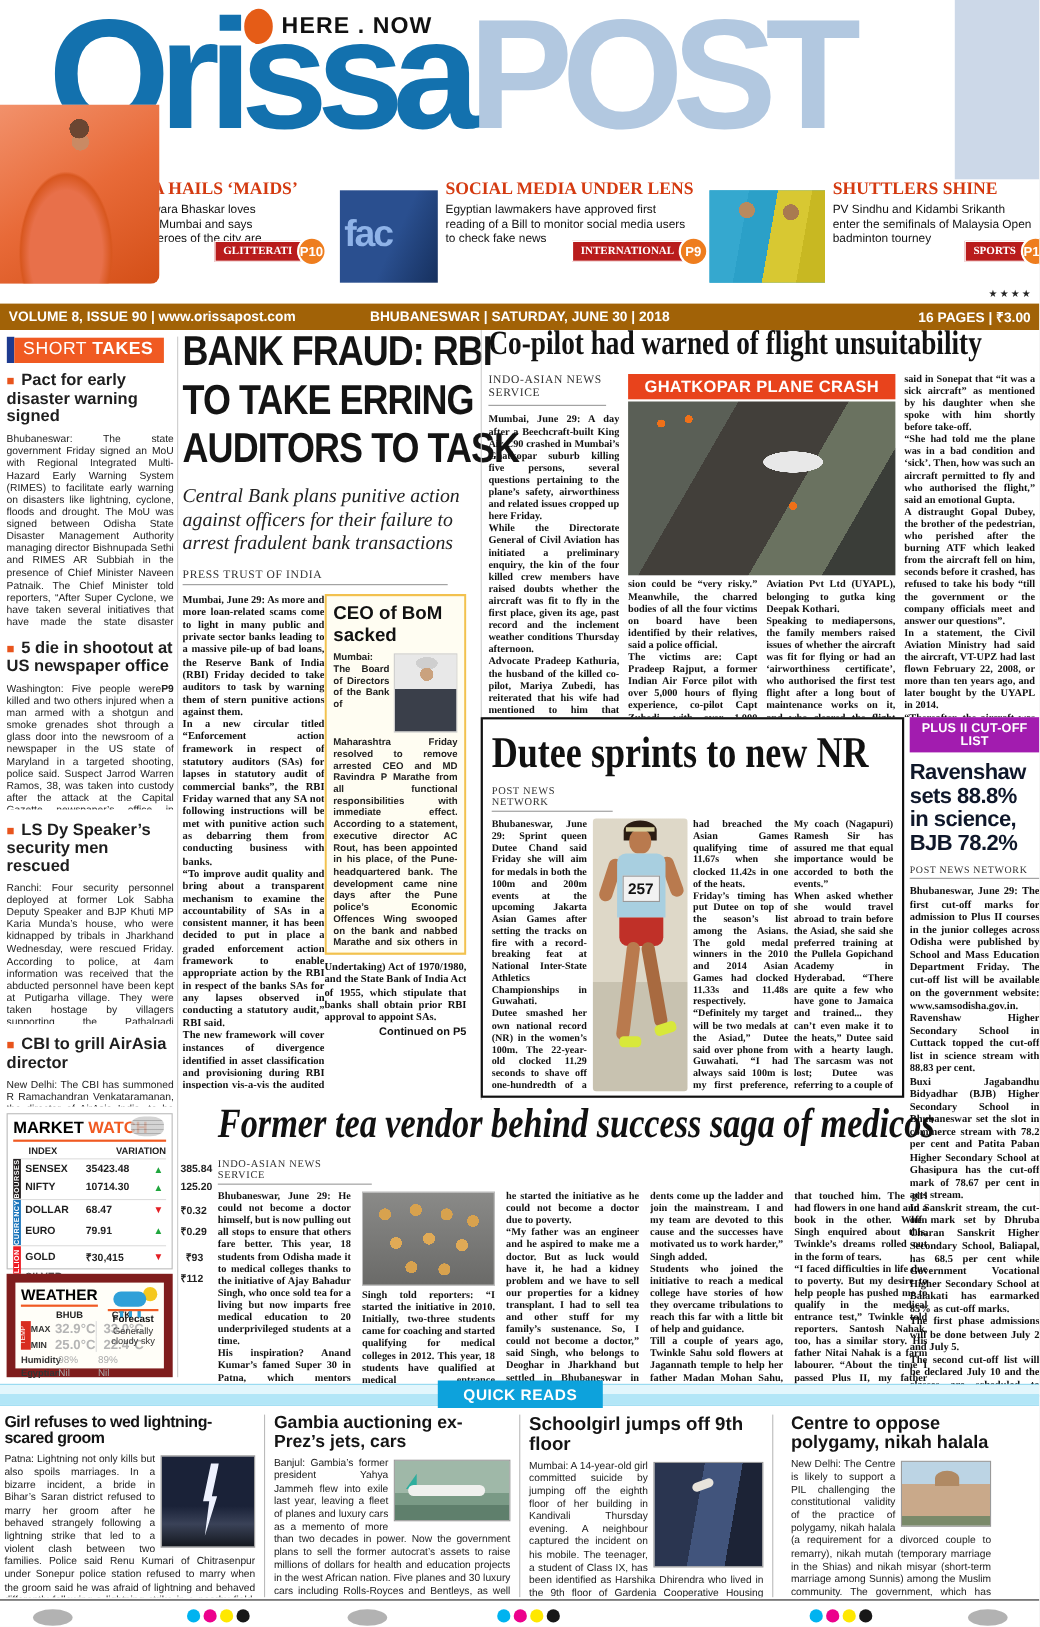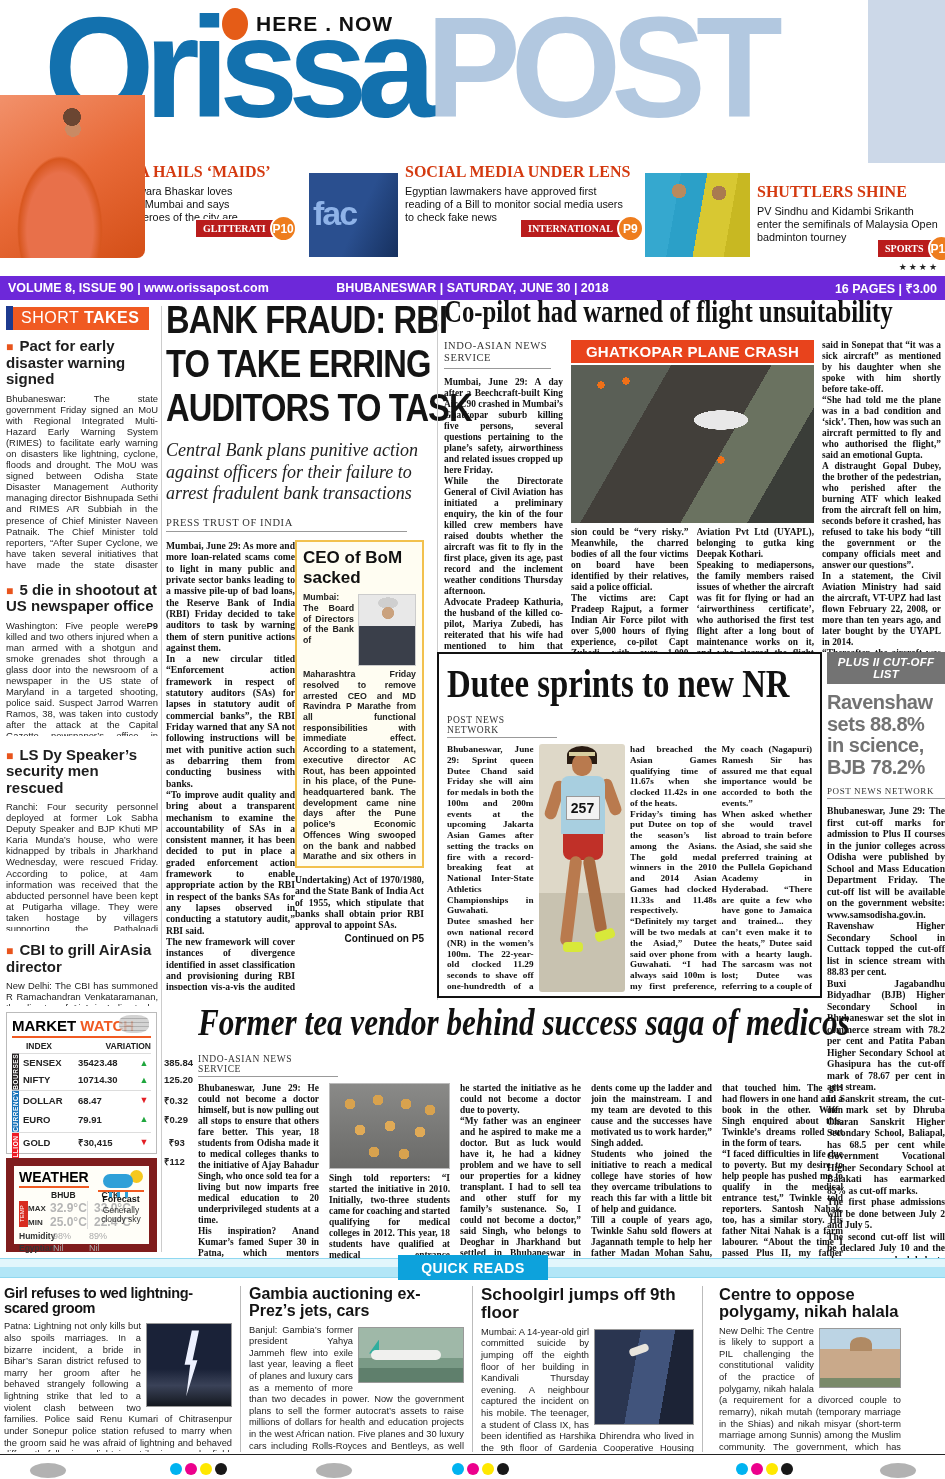--- a/index.html
+++ b/index.html
@@ -39,21 +39,21 @@
            background: linear-gradient(115deg,#2a4f8f 0 55%, #16305e 100%);
            color:#8fb3e8; font-weight:800; font-size:34px; overflow:hidden; line-height:80px; padding-left:4px; letter-spacing:-2px;}
   .ph-bad { position:absolute; left:645px; top:10px; width:105px; height:84px;
             background:
               radial-gradient(circle 12px at 34px 18px, #b98a5e 0 60%, transparent 61%),
               radial-gradient(circle 12px at 74px 20px, #a97a50 0 60%, transparent 61%),
               linear-gradient(100deg, #35a8cf 0 30%, #2ba0c8 30% 52%, #d8c832 52% 78%, #c8b822 78%),
               #35a8cf; background-repeat:no-repeat; }
 
   
-  .infobar { position:absolute; left:0; top:276px; width:945px; height:24px; background:#6d28d9; color:#fff;
+  .infobar { position:absolute; left:0; top:276px; width:945px; height:24px; background:#a16207; color:#fff;
              display:flex; align-items:center; font-size:12.5px; font-weight:bold; }
   .infobar .l { padding-left:8px; flex:1; }
   .infobar .c { flex:1; text-align:center; }
   .infobar .r { flex:1; text-align:right; padding-right:8px; }
   .stars { position:absolute; right:6px; top:262px; font-size:9px; color:#222; letter-spacing:2px; }
 
   
   .rail { position:absolute; left:6px; top:306px; width:152px; height:700px; border-right:0; }
   .rail-divider { position:absolute; left:161px; top:306px; width:1px; height:946px; background:#ccc; }
   .st-header { display:flex; align-items:center; height:24px; margin-bottom:8px; }
@@ -158,22 +158,22 @@
   .du-arm1 { position:absolute; left:10px; top:36px; width:12px; height:40px; background:#b97a4e; border-radius:6px; transform:rotate(18deg); }
   .du-arm2 { position:absolute; left:66px; top:34px; width:12px; height:38px; background:#b97a4e; border-radius:6px; transform:rotate(-20deg); }
   .du-shorts { position:absolute; left:24px; top:90px; width:40px; height:26px; background:#c03028; border-radius:0 0 8px 8px; }
   .du-leg1 { position:absolute; left:26px; top:112px; width:12px; height:90px; background:#b97a4e; border-radius:6px; transform:rotate(7deg); }
   .du-leg2 { position:absolute; left:50px; top:112px; width:12px; height:78px; background:#a86a40; border-radius:6px; transform:rotate(-10deg); }
   .du-shoe1 { position:absolute; left:24px; top:198px; width:20px; height:10px; background:#d8e83a; border-radius:4px; }
   .du-shoe2 { position:absolute; left:56px; top:186px; width:20px; height:10px; background:#d8e83a; border-radius:4px; transform:rotate(-18deg); }
 
   
   .cutoff { position:absolute; left:827px; top:652px; width:118px; height:600px; }
-  .co-label { background:#737373; color:#fff; font-weight:800; font-size:11.5px; text-align:center; padding:4px 0; letter-spacing:0.2px;font-style:italic; }
-  .co-headline { font-weight:800; font-size:20px; line-height:1.08; color:#737373; margin-top:8px; letter-spacing:-0.5px; }
+  .co-label { background:#a21caf; color:#fff; font-weight:800; font-size:11.5px; text-align:center; padding:4px 0; letter-spacing:0.2px; }
+  .co-headline { font-weight:800; font-size:20px; line-height:1.08; color:#0f172a; margin-top:8px; letter-spacing:-0.5px; }
   .co-byline { font-family:"Liberation Serif",serif; font-size:9px; letter-spacing:0.6px; color:#333; border-bottom:1px solid #999; padding-bottom:2px; margin:8px 0 6px 0; }
   .co-body { font-family:"Liberation Serif",serif; font-size:9.6px; line-height:1.2; color:#111; height:468px; }
 
   
   .tea { position:absolute; left:166px; top:1000px; width:656px;margin-left:32px; }
   .tea-headline { font-family:"Liberation Serif",serif; font-style:italic; font-weight:bold; font-size:38px; color:#111;
                   white-space:nowrap; transform:scaleX(0.82); transform-origin:left top; }
   .tea-byline { font-family:"Liberation Serif",serif; font-size:9.5px; letter-spacing:0.6px; color:#333; border-bottom:1px solid #999; width:140px; padding-bottom:2px; margin:10px 0 6px 0; }
   .tea-row { display:flex; gap:10px; height:178px; }
   .tea-col { width:121px; font-family:"Liberation Serif",serif; font-size:9.4px; line-height:1.17; color:#111; }
@@ -257,21 +257,21 @@
     <div class="ph-fb">fac</div>
     <div class="teaser" style="left:405px; width:235px;">
       <div class="teaser-title">SOCIAL MEDIA UNDER LENS</div>
       <div class="teaser-body" style="width:228px;">Egyptian lawmakers have approved first reading of a Bill to monitor social media users to check fake news</div>
       <div class="badge" style="left:115px; top:52px;">
         <span class="badge-label">INTERNATIONAL</span>
         <span class="badge-page">P9</span>
       </div>
     </div>
     <div class="ph-bad"></div>
-    <div class="teaser" style="left:757px; width:188px;margin-top:20px;">
+    <div class="teaser" style="left:757px; width:188px;">
       <div class="teaser-title">SHUTTLERS SHINE</div>
       <div class="teaser-body" style="width:182px;">PV Sindhu and Kidambi Srikanth enter the semifinals of Malaysia Open badminton tourney</div>
       <div class="badge" style="left:120px; top:52px;">
         <span class="badge-label">SPORTS</span>
         <span class="badge-page">P15</span>
       </div>
     </div>
   </div>
 
   <div class="stars">★★★★</div>

